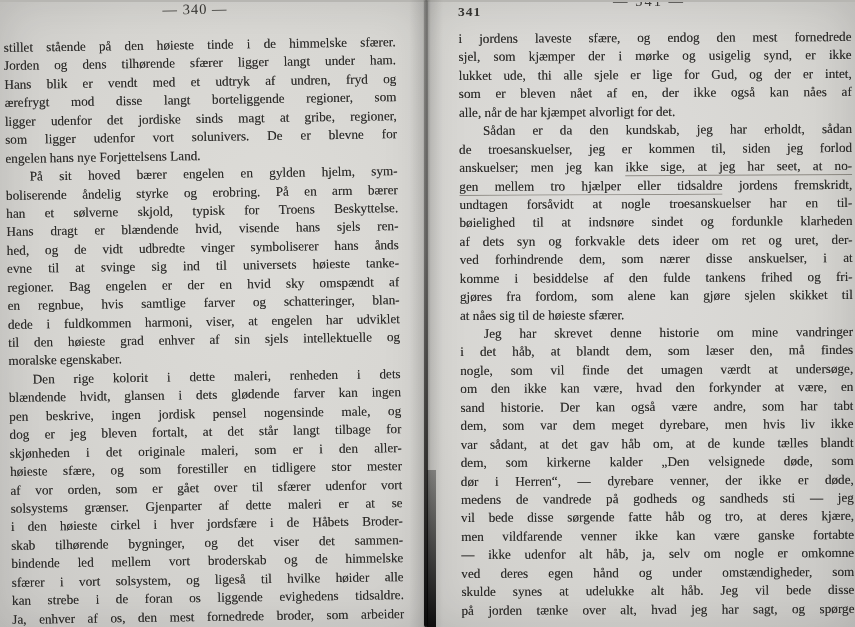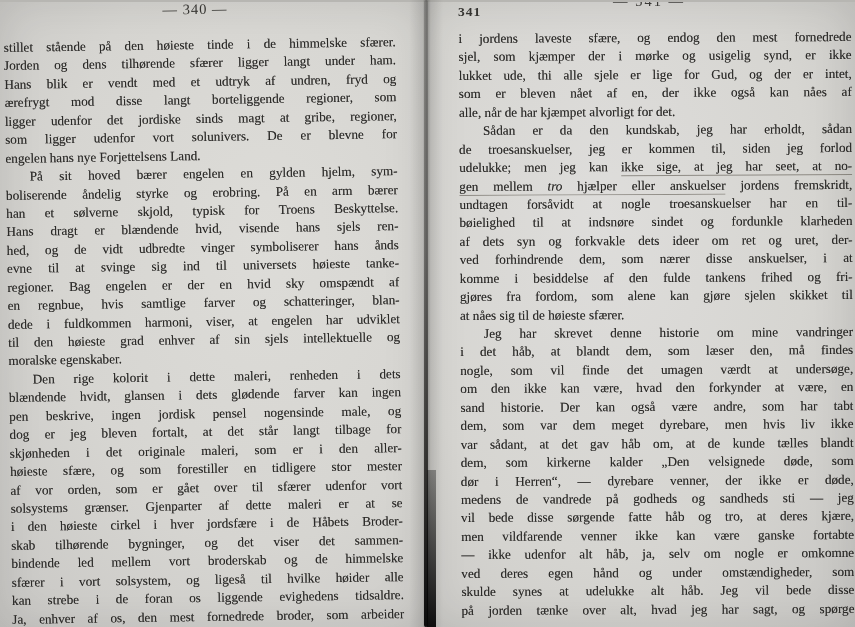--- a/index.html
+++ b/index.html
@@ -24,21 +24,21 @@
     background:linear-gradient(to bottom, rgba(10,10,10,0.35), rgba(5,5,5,0.95));}
 
   .textblock{position:absolute;font-size:13.2px;line-height:18.45px;
     text-shadow:0 0 0.5px rgba(43,42,40,0.55);}
   #left-text{left:8px;top:34px;width:392px;transform:rotate(-0.85deg);transform-origin:50% 50%;}
   #right-text{left:35px;top:27px;width:393px;transform:rotate(-0.3deg);transform-origin:50% 50%;}
 
   .tline{text-align:justify;text-align-last:justify;height:18.45px;overflow:hidden;}
   .tline.pend{text-align-last:left;}
   .tline.indent{padding-left:24px;}
-  .it{font-style:italic;}
+  .it{}
   .ul{border-bottom:1.3px solid rgba(82,76,68,0.55);padding-bottom:1px;}
 
   .runhead{position:absolute;font-size:14.5px;letter-spacing:1px;color:#343330;}
   #left-header{left:10px;top:-1px;width:370px;text-align:center;transform:rotate(-0.85deg);}
   #right-corner-num{left:33px;top:2px;font-weight:bold;font-size:13.5px;}
   #right-header{left:188px;top:-9px;letter-spacing:2px;color:#3a3936;}
 </style>
 </head>
 <body>
 
@@ -86,22 +86,22 @@
     <div class="runhead" id="right-corner-num">341</div>
     <div class="runhead" id="right-header">— 341 —</div>
     <div class="textblock" id="right-text">
         <div class="tline"><span>i jordens laveste sfære, og endog den mest fornedrede</span></div>
         <div class="tline"><span>sjel, som kjæmper der i mørke og usigelig synd, er ikke</span></div>
         <div class="tline"><span>lukket ude, thi alle sjele er lige for Gud, og der er intet,</span></div>
         <div class="tline"><span>som er bleven nået af en, der ikke også kan nåes af</span></div>
         <div class="tline pend"><span>alle, når de har kjæmpet alvorligt for det.</span></div>
         <div class="tline indent"><span>Sådan er da den kundskab, jeg har erholdt, sådan</span></div>
         <div class="tline"><span>de troesanskuelser, jeg er kommen til, siden jeg forlod</span></div>
-        <div class="tline"><span>udelukke; men jeg kan </span><span class="ul">ikke sige, at jeg har seet, at no-</span></div>
-        <div class="tline"><span class="ul">gen mellem </span><span class="it ul">tro</span><span class="ul"> hjælper eller anskuelser</span><span> jordens fremskridt,</span></div>
+        <div class="tline"><span>anskuelser; men jeg kan </span><span class="ul">ikke sige, at jeg har seet, at no-</span></div>
+        <div class="tline"><span class="ul">gen mellem </span><span class="it ul">tro</span><span class="ul"> hjælper eller tidsaldre</span><span> jordens fremskridt,</span></div>
         <div class="tline"><span>undtagen forsåvidt at nogle troesanskuelser har en til-</span></div>
         <div class="tline"><span>bøielighed til at indsnøre sindet og fordunkle klarheden</span></div>
         <div class="tline"><span>af dets syn og forkvakle dets ideer om ret og uret, der-</span></div>
         <div class="tline"><span>ved forhindrende dem, som nærer disse anskuelser, i at</span></div>
         <div class="tline"><span>komme i besiddelse af den fulde tankens frihed og fri-</span></div>
         <div class="tline"><span>gjøres fra fordom, som alene kan gjøre sjelen skikket til</span></div>
         <div class="tline pend"><span>at nåes sig til de høieste sfærer.</span></div>
         <div class="tline indent"><span>Jeg har skrevet denne historie om mine vandringer</span></div>
         <div class="tline"><span>i det håb, at blandt dem, som læser den, må findes</span></div>
         <div class="tline"><span>nogle, som vil finde det umagen værdt at undersøge,</span></div>

